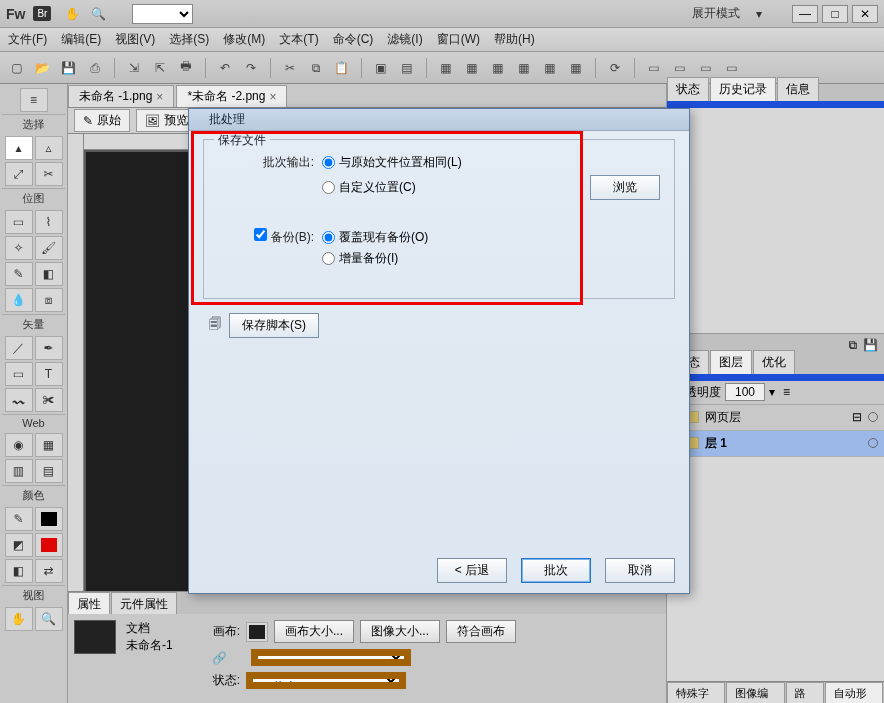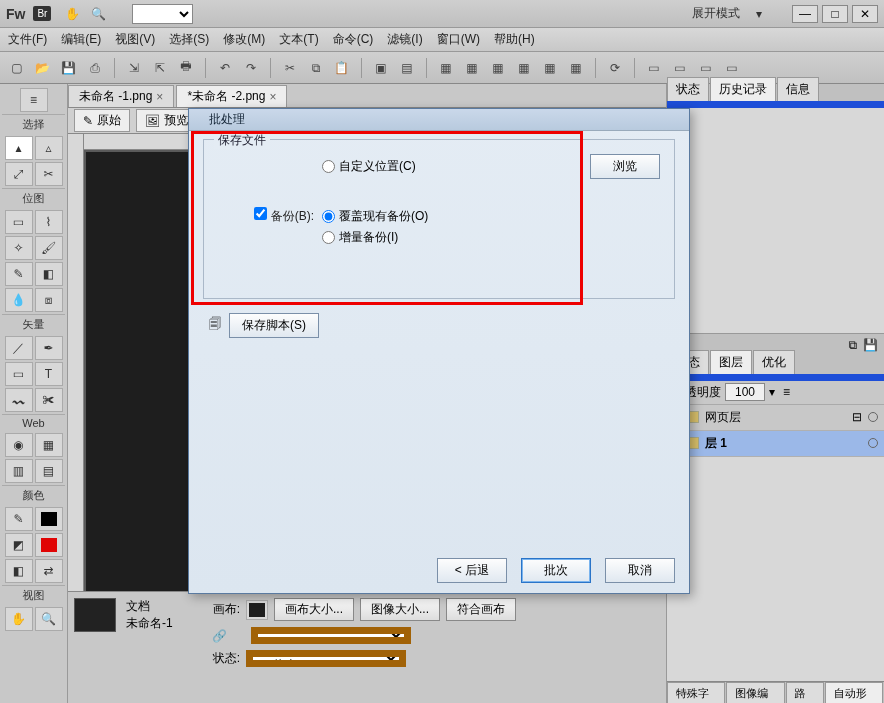--- a/index.html
+++ b/index.html
@@ -311,20 +311,24 @@
     <div class="bottom-panel-tabs">
       <div class="bt">特殊字符</div>
       <div class="bt">图像编辑</div>
       <div class="bt">路径</div>
       <div class="bt active">自动形状</div>
     </div>
   </div>
 </div>
 
 <div class="props">
+  <div class="props-tabs">
+    <div class="panel-tab active">属性</div>
+    <div class="panel-tab">元件属性</div>
+  </div>
   <div class="props-body">
     <div>
       <div class="doc-thumb"></div>
     </div>
     <div>
       <div>文档</div>
       <div>未命名-1</div>
     </div>
     <div style="margin-left:30px">
       <div class="form-row">
@@ -347,20 +351,27 @@
     </div>
   </div>
 </div>
 
 <div class="dialog">
   <div class="dialog-title">批处理</div>
   <div class="dialog-body">
     <div class="fieldset" style="height:160px">
       <div class="legend">保存文件</div>
 
+      <div class="row">
+        <div class="lbl-right">批次输出:</div>
+        <label class="radio">
+          <input type="radio" name="out" checked="" style="">
+          <span>与原始文件位置相同(L)</span>
+        </label>
+      </div>
       <div class="row">
         <div class="lbl-right"></div>
         <label class="radio">
           <input type="radio" name="out" style="">
           <span>自定义位置(C)</span>
         </label>
         <span style="flex:1"></span>
         <button class="dlg-btn">浏览</button>
       </div>
 

